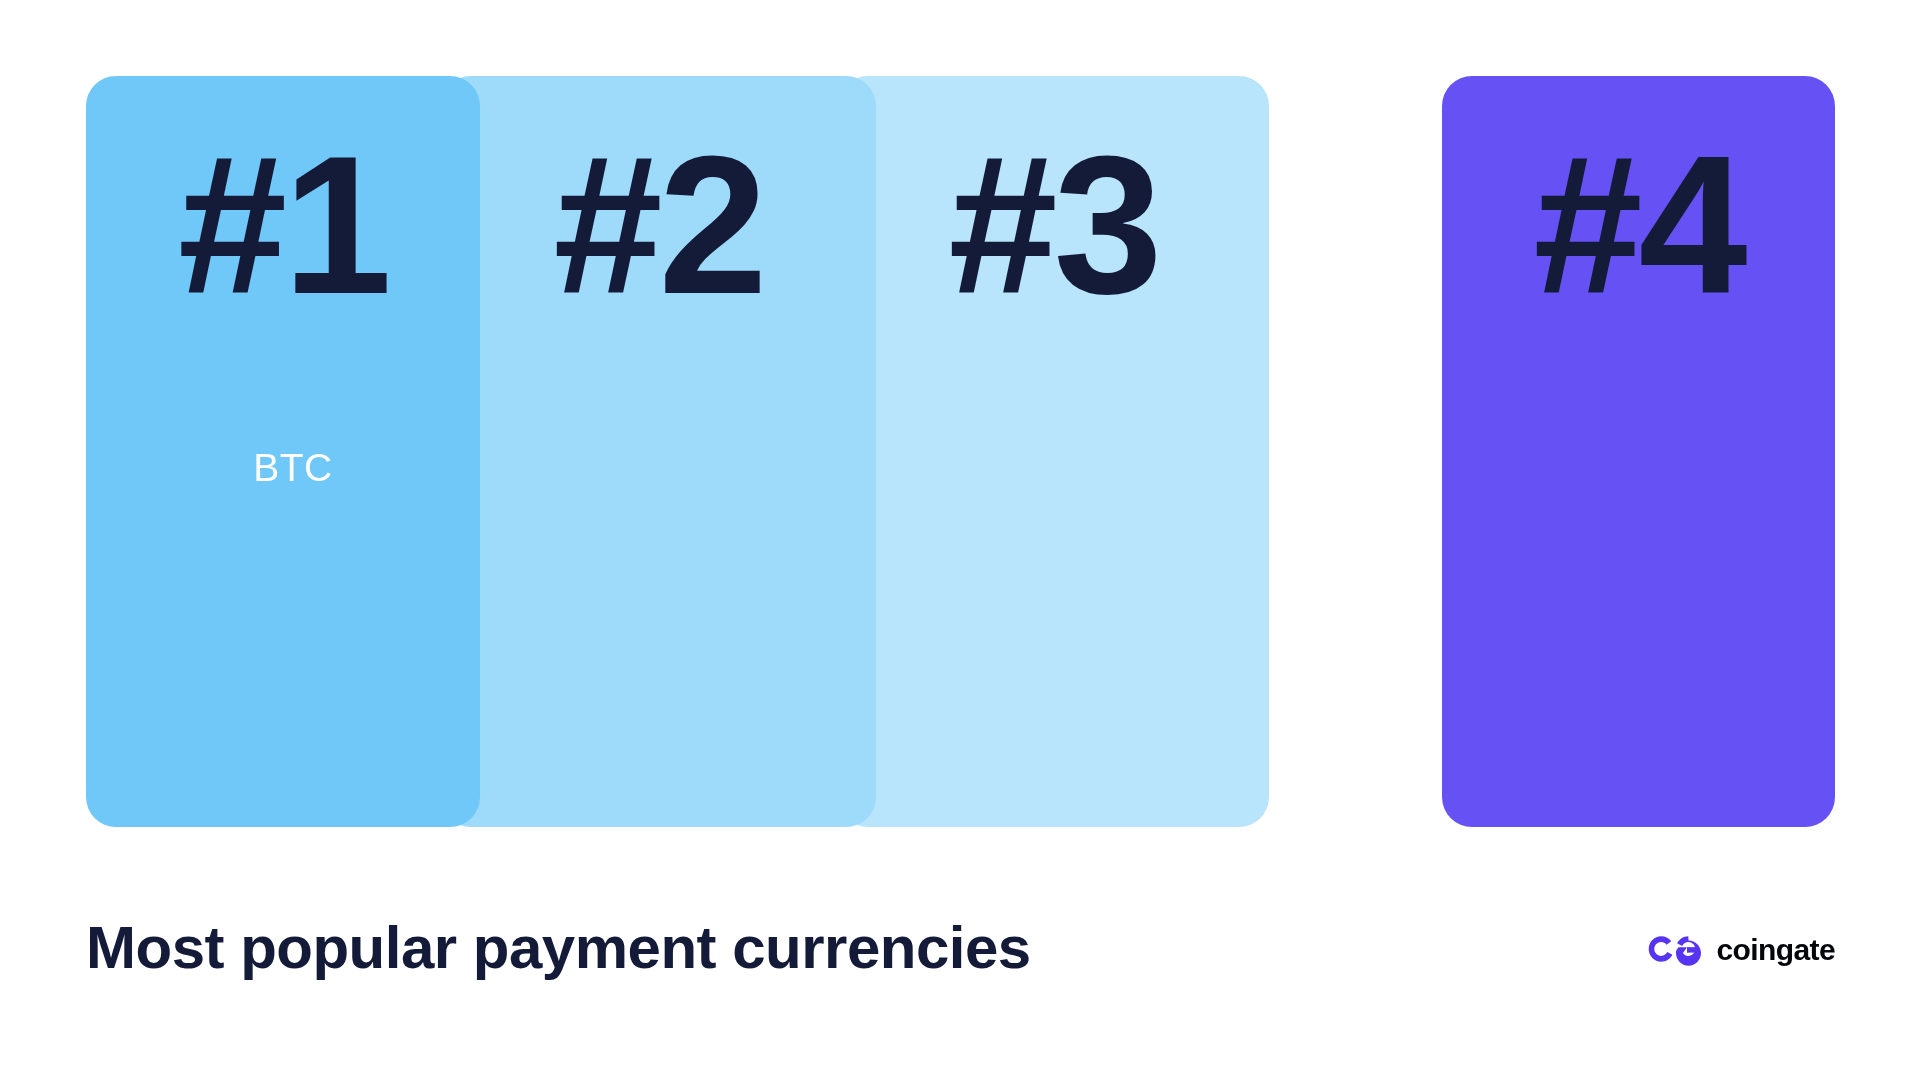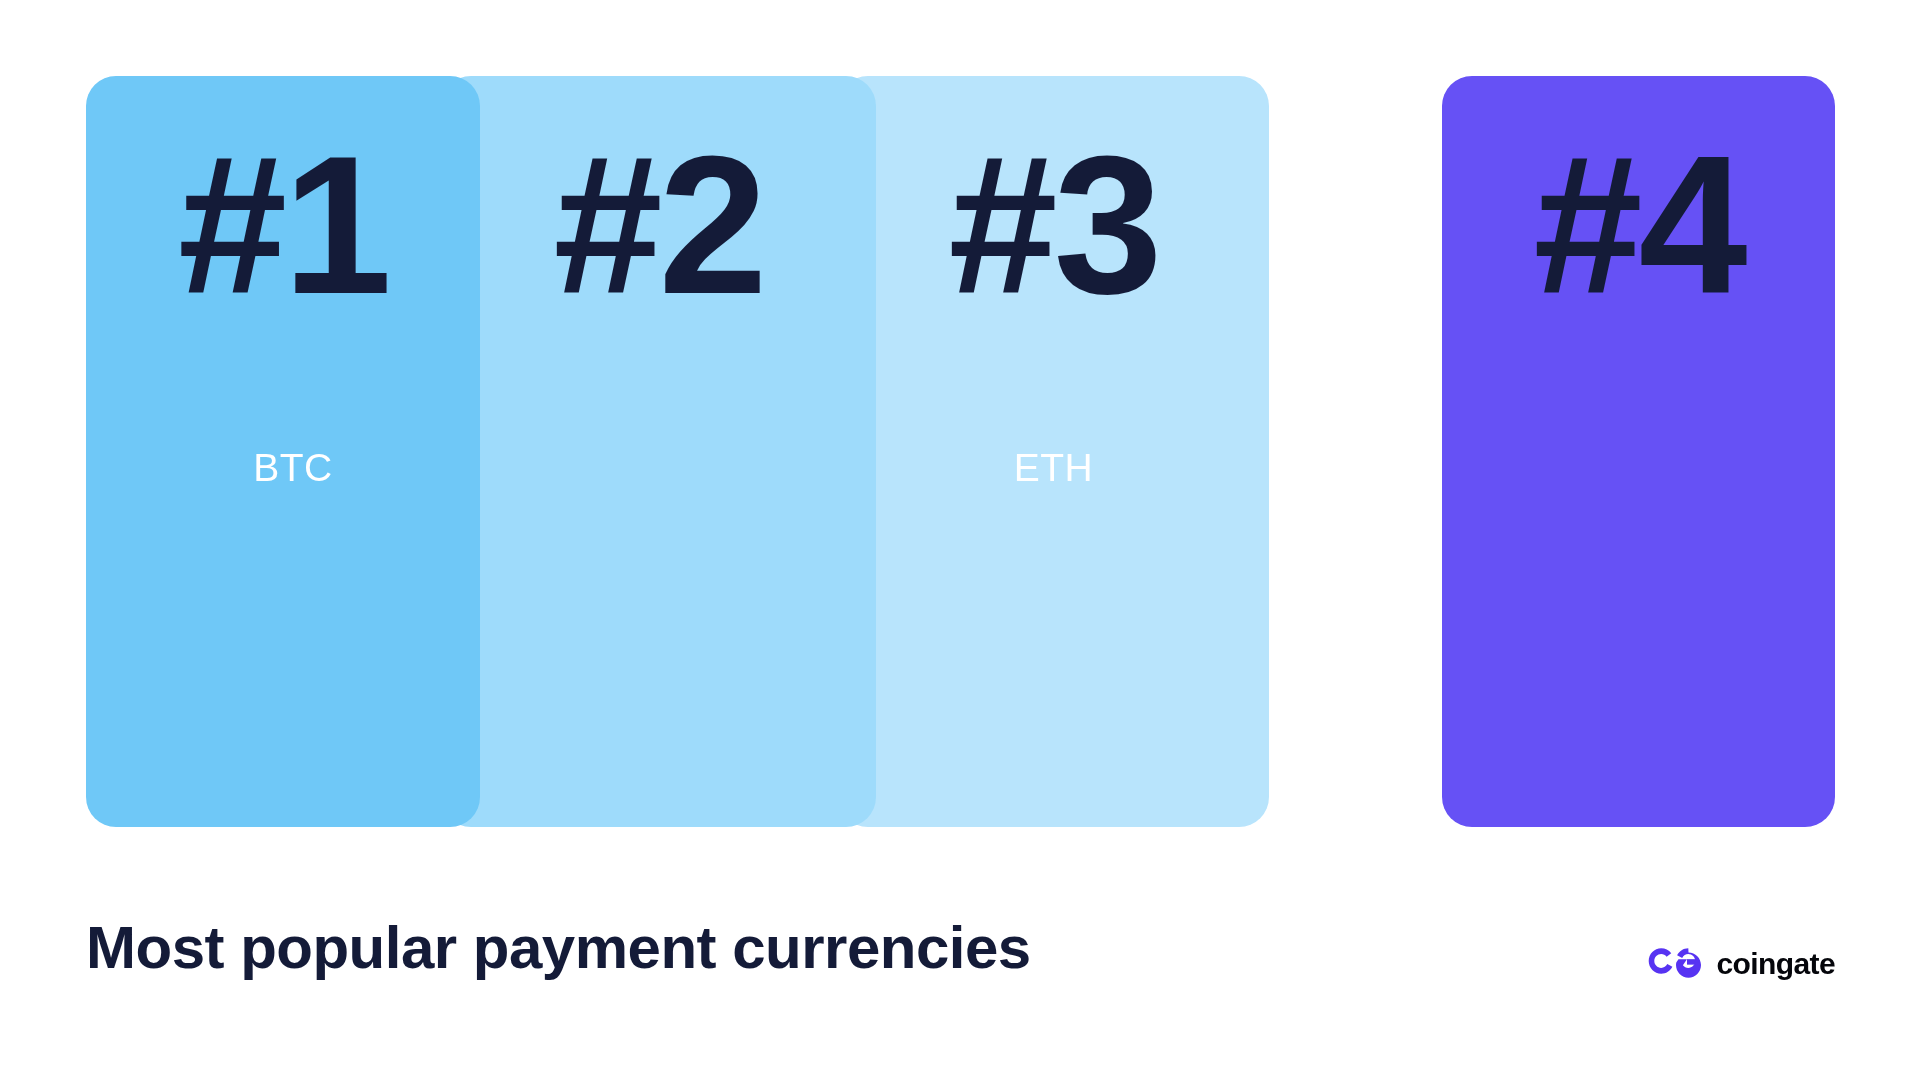--- a/index.html
+++ b/index.html
@@ -85,21 +85,21 @@
     white-space: nowrap;
   }
 
   
   .brand {
     position: absolute;
     right: 85px;
     top: 935px;
     height: 44px;
     display: flex;
-    align-items: flex-end;
+    align-items: flex-start;
     gap: 14px;
   }
   .brand-mark {
     width: 54px;
     height: 32px;
     display: block;
   }
   .brand-word {
     font-size: 30px;
     line-height: 1;
@@ -115,21 +115,20 @@
 <div id="stage">
 
   <div class="cards-row">
 
     <div class="rank-card" style="left: 1442px; width: 393px; background: rgb(102, 81, 245); z-index: 10;">
       <div class="rank-number" style="color: rgb(20, 27, 56);">#4</div>
     </div>
 
     <div class="rank-card" style="left: 838px; width: 431px; background: rgb(184, 228, 252); z-index: 20;">
       <div class="rank-number" style="color: rgb(20, 27, 56);">#3</div>
-      <div class="rank-ticker" style="color: rgb(255, 255, 255);">ETH</div>
     </div>
 
     <div class="rank-card" style="left: 441px; width: 435px; background: rgb(158, 219, 251); z-index: 30;">
       <div class="rank-number" style="color: rgb(20, 27, 56);">#2</div>
     </div>
 
     <div class="rank-card" style="left: 86px; width: 394px; background: rgb(111, 200, 247); z-index: 40;">
       <div class="rank-number" style="color: rgb(20, 27, 56);">#1</div>
       <div class="rank-ticker" style="color: rgb(255, 255, 255); padding-left: 20px;">BTC</div>
     </div>

